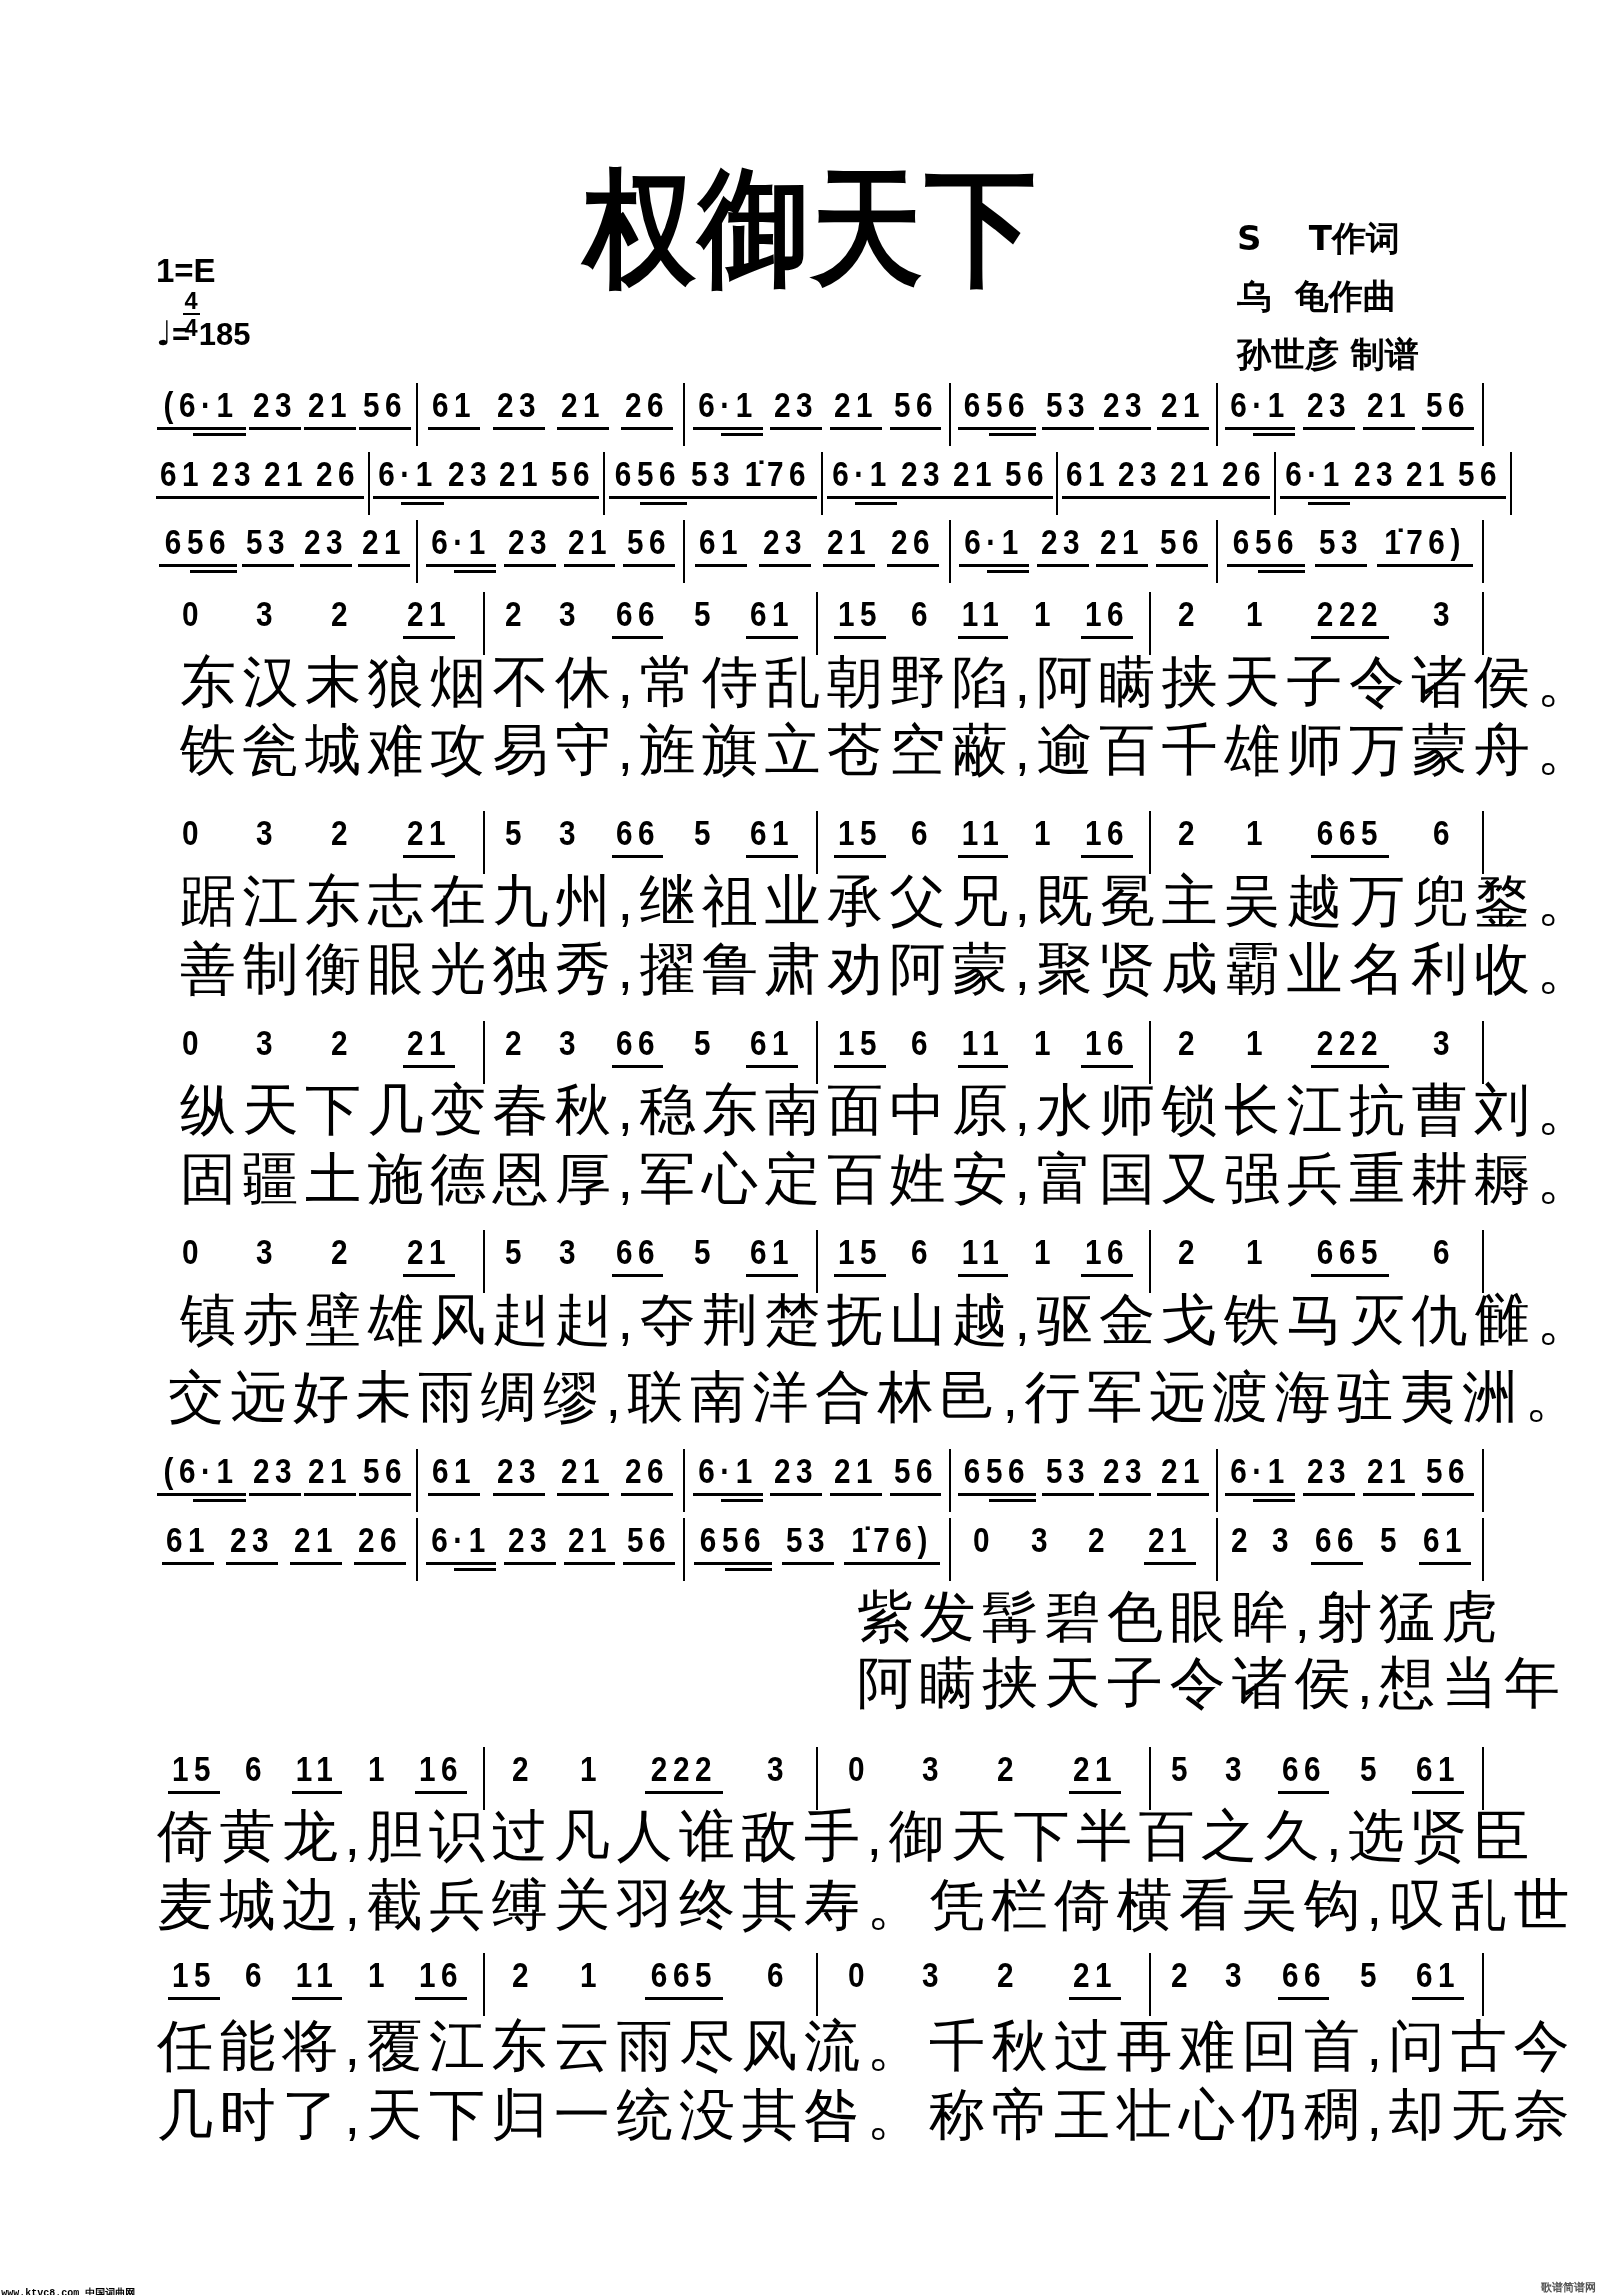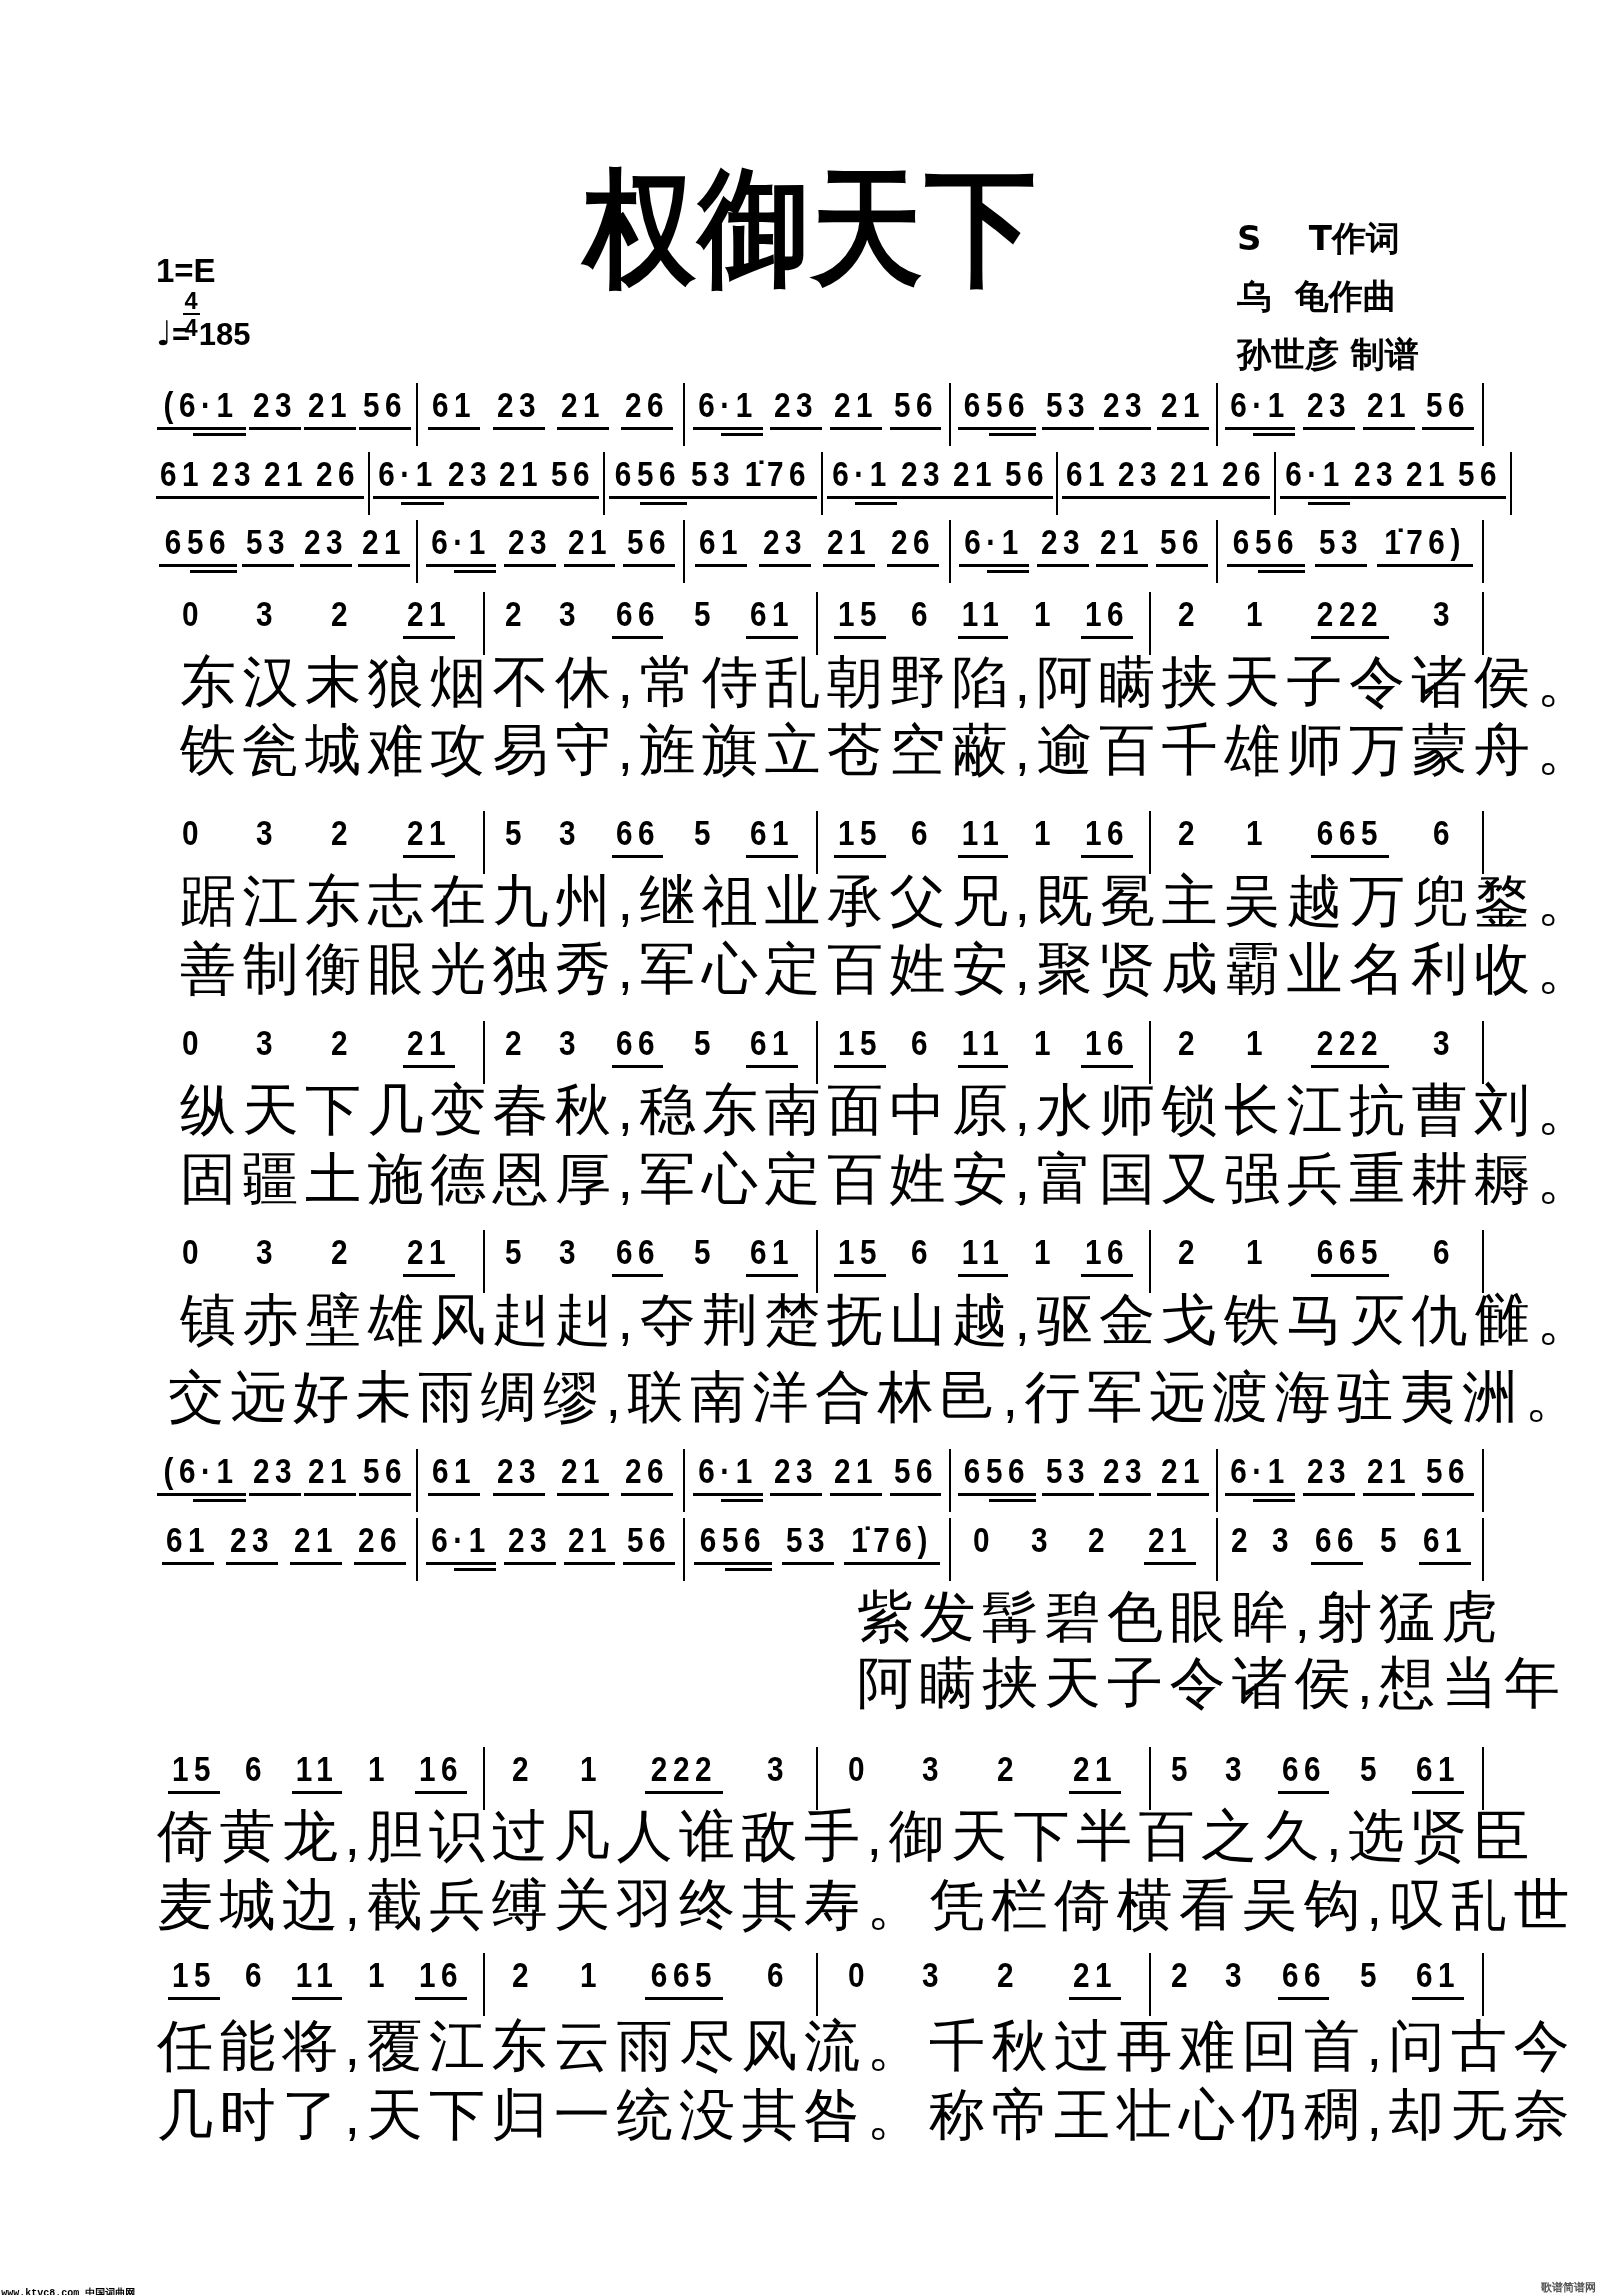--- a/index.html
+++ b/index.html
@@ -486,21 +486,21 @@
         <span class="grp">
           <span class="digits">665</span>
           <span class="u1"></span>
         </span>
         <span class="grp">
           <span class="digits">6</span>
         </span>
       </div>
     </div>
     <div class="lyric" style="top: 864px; left: 180px;">踞江东志在九州,继祖业承父兄,既冕主吴越万兜鍪。</div>
-    <div class="lyric" style="top: 932px; left: 180px;">善制衡眼光独秀,军心定百姓安,聚贤成霸业名利收。</div>
+    <div class="lyric" style="top: 932px; left: 180px;">善制衡眼光独秀,擢鲁肃劝阿蒙,聚贤成霸业名利收。</div>
     <div class="line" style="top: 1021px;">
       <div class="measure">
         <span class="grp">
           <span class="digits">0</span>
         </span>
         <span class="grp">
           <span class="digits">3</span>
         </span>
         <span class="grp">
           <span class="digits">2</span>

